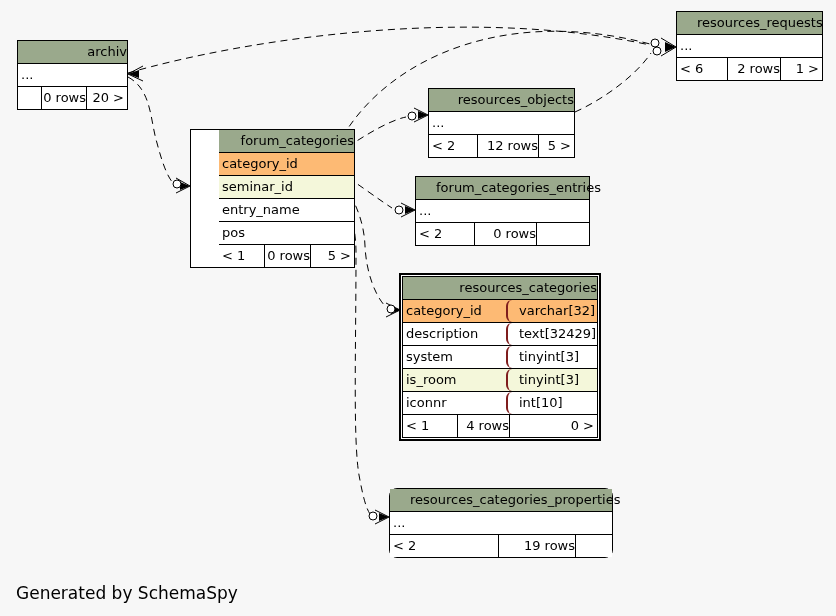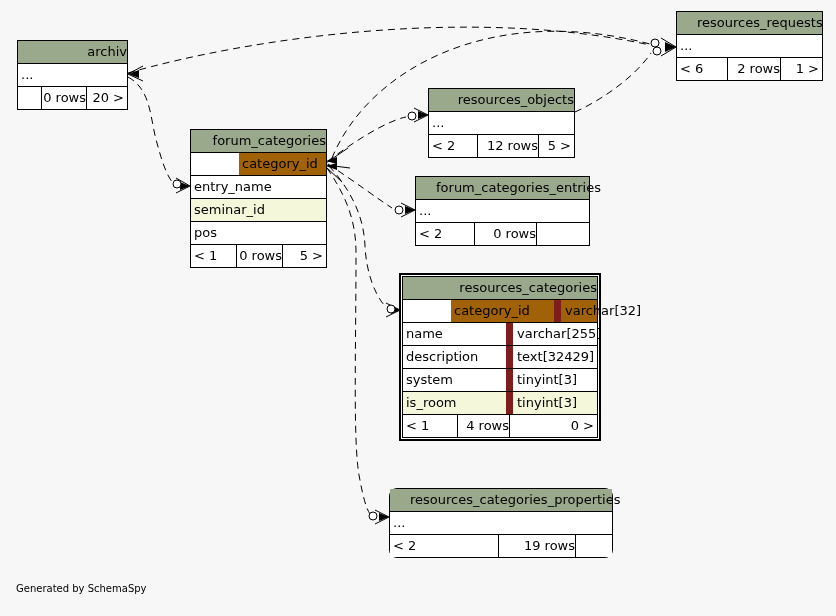--- a/index.html
+++ b/index.html
@@ -9,35 +9,35 @@
     font-family:"DejaVu Sans","Liberation Sans",sans-serif;
     font-size:13px;
   }
   .edges{position:absolute;left:0;top:0;z-index:1;}
   .tbl{position:absolute;background:#fff;border:1px solid #000;z-index:2;}
   .thead{height:22px;line-height:22px;background:#9aa98c;border-bottom:1px solid #000;
          text-align:right;white-space:nowrap;overflow:visible;}
   .thead.ovf{text-align:left;padding-left:20px;}
   .trow{height:22px;line-height:22px;white-space:nowrap;display:flex;background:#fff;}
   .trow + .trow{border-top:1px solid #000;}
-  .trow.pk{background:#a16207;margin-left:48px;}
+  .trow.pk{background:#fdba74;}
   .trow.idx{background:#f4f7da;}
   .cname{padding-left:3px;}
   .c2name{width:100px;padding-left:3px;flex:none;}
-  .c2type{flex:1;border-left:7px solid #7f1d1d;padding-left:4px;}
+  .c2type{flex:1;border-left:2px solid #7f1d1d;padding-left:11px;border-radius:6px;}
   .tfoot{display:flex;height:22px;line-height:22px;border-top:1px solid #000;background:#fff;}
   .fcell{flex:none;overflow:hidden;}
   .fcell + .fcell{border-left:1px solid #000;}
   .fl{padding-left:3px;text-align:left;}
   .fc{text-align:right;}
   .fr{text-align:right;padding-right:3px;}
   .grow{flex:1 1 auto;}
   .focal{position:absolute;z-index:2;border:2px solid #000;background:#fff;padding:1px;}
   .focal .inner{border:1px solid #000;width:194px;background:#fff;}
-  .gennote{position:absolute;left:16px;top:583px;font-size:10px;z-index:2;}
+  .gennote{position:absolute;left:16px;top:583px;font-size:17px;z-index:2;}
 </style>
 </head>
 <body>
 
 <div class="stage">
 
   <svg class="edges" width="836" height="616" viewBox="0 0 836 616">
     <g stroke="#000" stroke-width="1" fill="none" stroke-dasharray="7 5">
       <path d="M 128 73 C 250 38, 470 6, 650 45"></path>
       <path d="M 128 77 C 152 90, 150 120, 157 143 C 162 162, 167 176, 173 183"></path>
@@ -112,30 +112,30 @@
     <div class="trow">
       <span class="cname">...</span>
     </div>
     <div class="tfoot">
       <span class="fcell fl" style="width:45px;">&lt; 2</span>
       <span class="fcell fc" style="width:60px;">12 rows</span>
       <span class="fcell fr grow">5 &gt;</span>
     </div>
   </div>
 
-  <div class="tbl" style="left:190px;top:129px;width:135px;">
+  <div class="tbl" style="left:190px;top:129px;width:135px;padding-left:28px;">
     <div class="thead">forum_categories</div>
     <div class="trow pk">
       <span class="cname">category_id</span>
     </div>
-    <div class="trow">
-      <span class="cname">entry_name</span>
-    </div>
     <div class="trow idx">
       <span class="cname">seminar_id</span>
+    </div>
+    <div class="trow">
+      <span class="cname">entry_name</span>
     </div>
     <div class="trow">
       <span class="cname">pos</span>
     </div>
     <div class="tfoot">
       <span class="fcell fl" style="width:42px;">&lt; 1</span>
       <span class="fcell fc grow">0 rows</span>
       <span class="fcell fr" style="width:40px;">5 &gt;</span>
     </div>
   </div>
@@ -153,34 +153,34 @@
   </div>
 
   <div class="focal" style="left:399px;top:273px;">
     <div class="inner">
       <div class="thead">resources_categories</div>
       <div class="trow pk">
         <span class="c2name">category_id</span>
         <span class="c2type">varchar[32]</span>
       </div>
       <div class="trow">
-        <span class="c2name">name</span>
-        <span class="c2type">varchar[255]</span>
-      </div>
-      <div class="trow">
         <span class="c2name">description</span>
         <span class="c2type">text[32429]</span>
       </div>
       <div class="trow">
         <span class="c2name">system</span>
         <span class="c2type">tinyint[3]</span>
       </div>
       <div class="trow idx">
         <span class="c2name">is_room</span>
         <span class="c2type">tinyint[3]</span>
+      </div>
+      <div class="trow">
+        <span class="c2name">iconnr</span>
+        <span class="c2type">int[10]</span>
       </div>
       <div class="tfoot">
         <span class="fcell fl" style="width:51px;">&lt; 1</span>
         <span class="fcell fc" style="width:51px;">4 rows</span>
         <span class="fcell fr grow">0 &gt;</span>
       </div>
     </div>
   </div>
 
   <div class="tbl" style="left:389px;top:488px;width:222px;border-radius:8px;">

